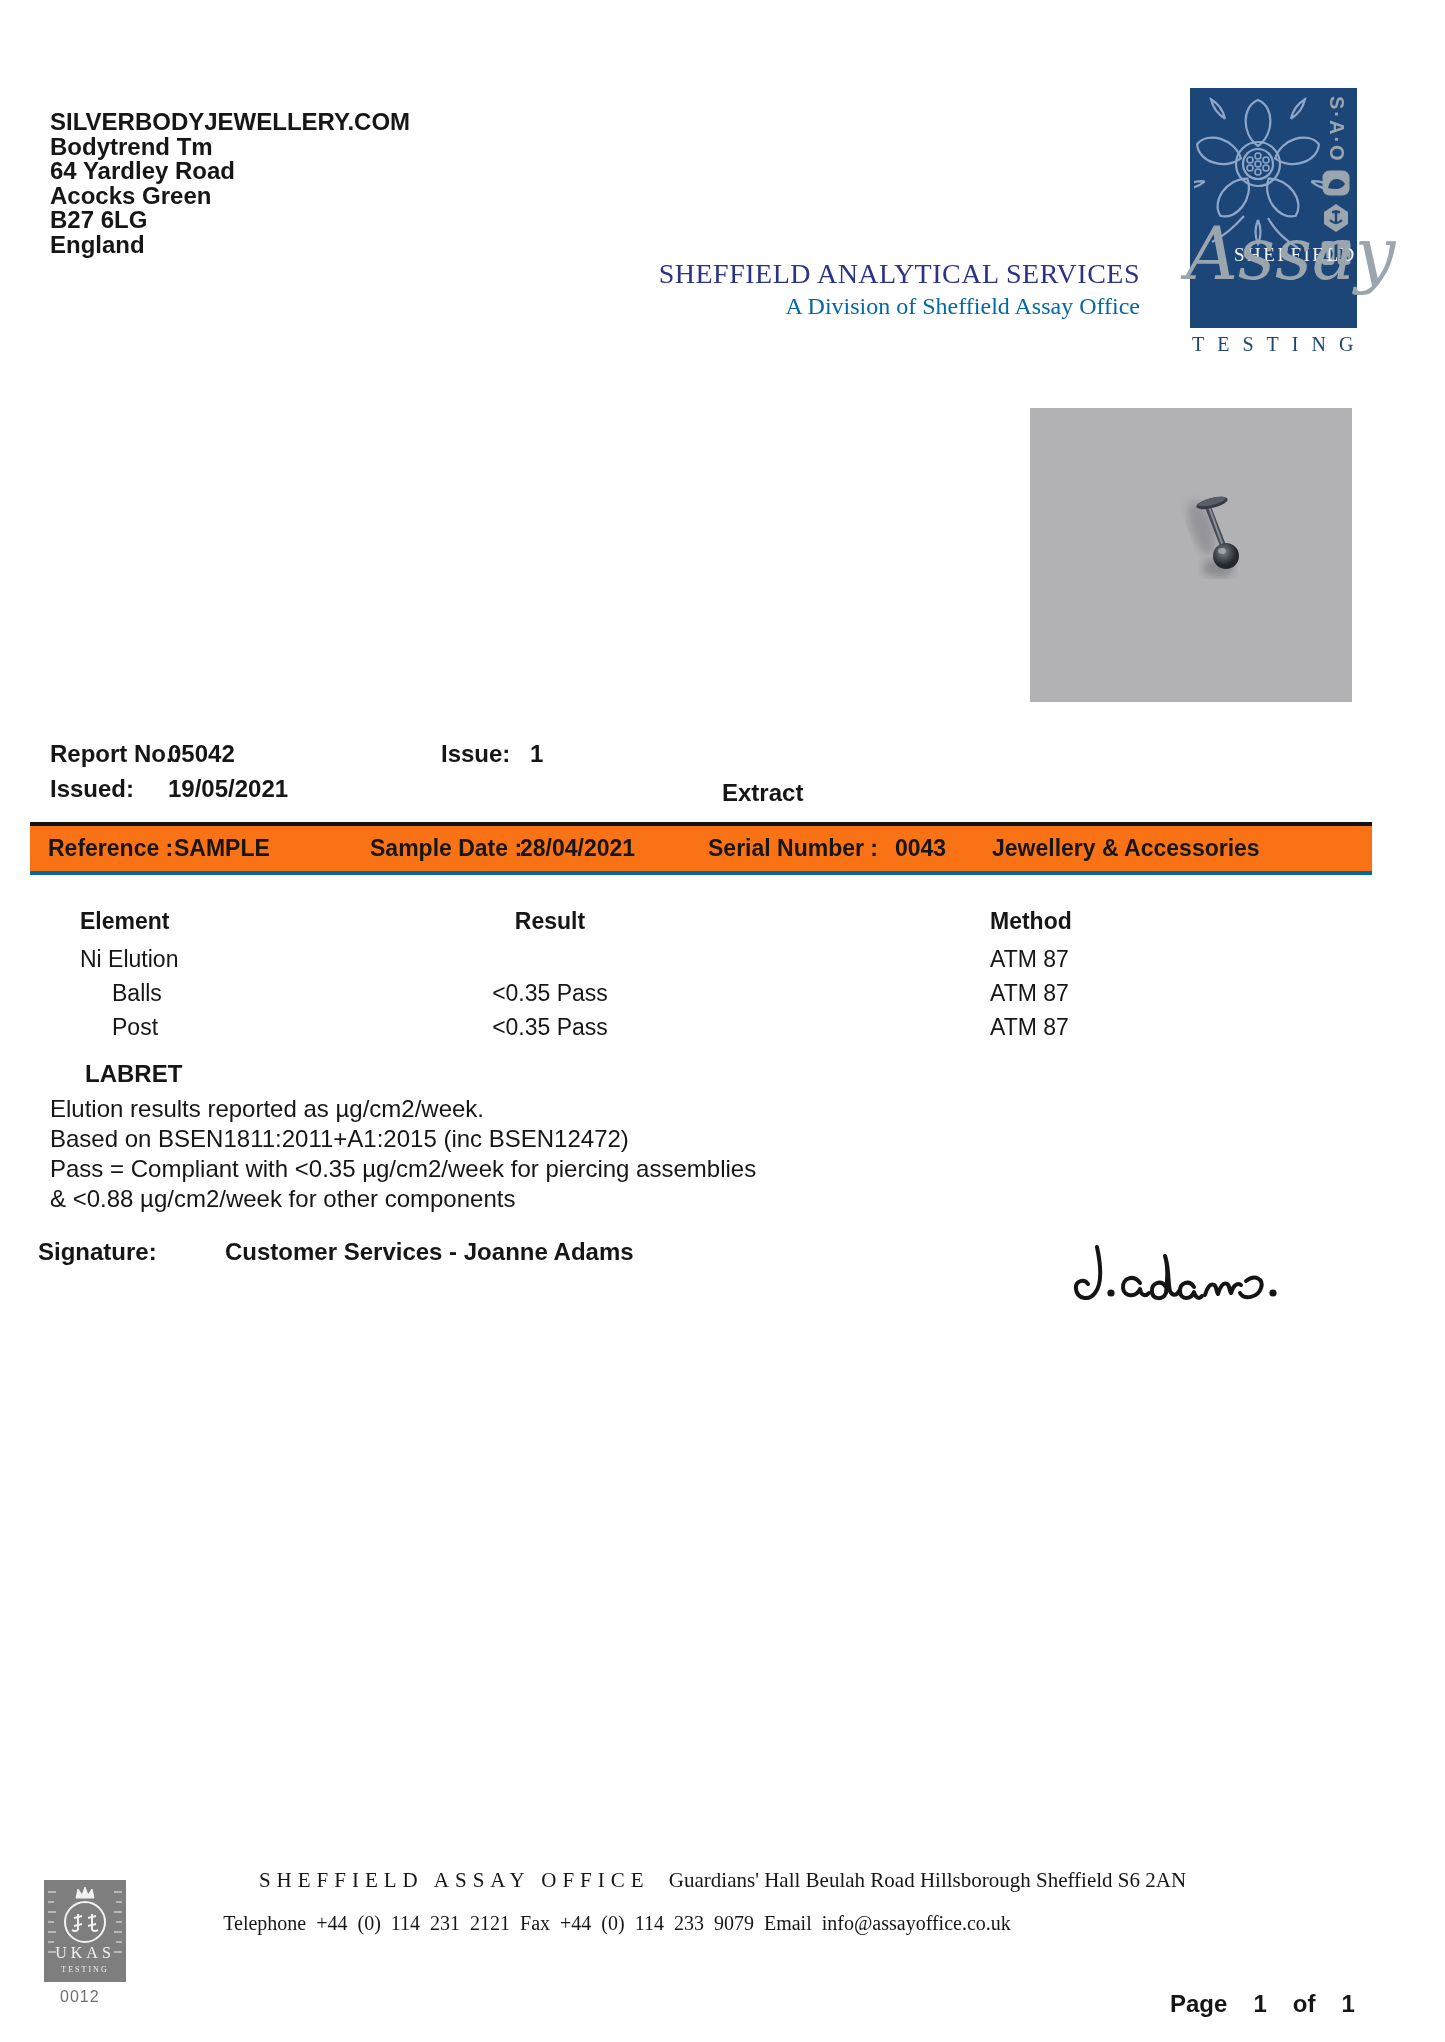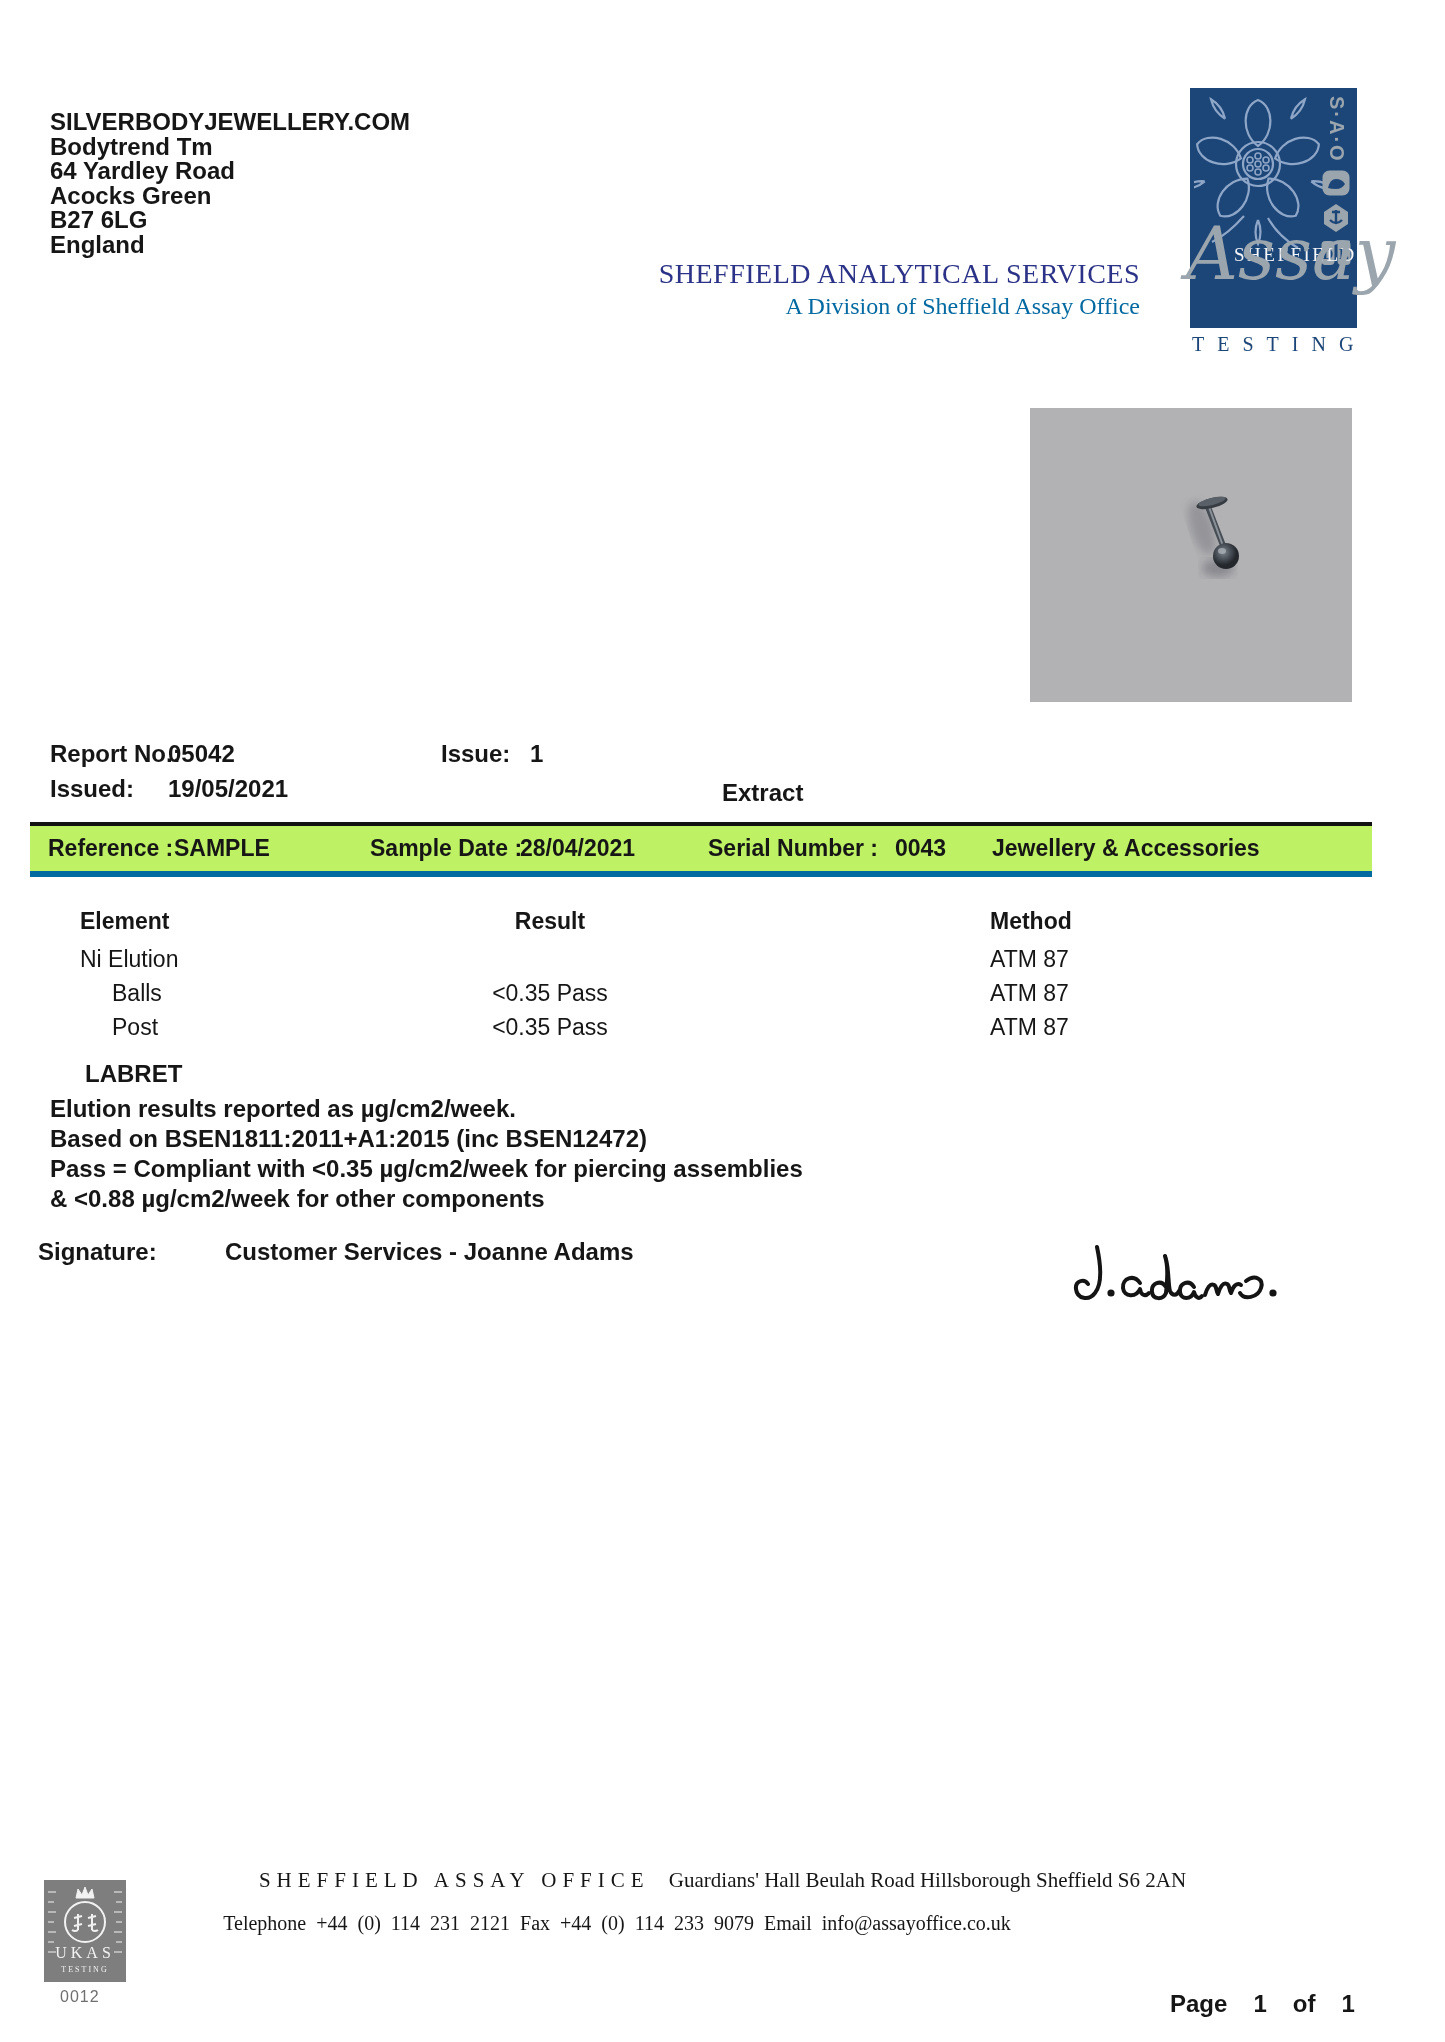--- a/index.html
+++ b/index.html
@@ -27,30 +27,30 @@
   .logo .sao{writing-mode:vertical-rl;text-orientation:mixed;color:#9aa5ae;
         font-weight:bold;font-size:20px;letter-spacing:2px;font-family:"Liberation Sans",sans-serif;}
 
   
   .photo{left:1030px;top:408px;width:322px;height:294px;background:#b2b2b4;}
 
   
   .lab{font-weight:bold;font-size:24px;}
 
   
-  .refbar{left:30px;top:822px;width:1342px;height:45px;background:#bef264;
-          border-top:4px solid #121212;border-bottom:6px solid #0369a1;}
+  .refbar{left:30px;top:822px;width:1342px;height:45px;background:#f97316;
+          border-top:4px solid #121212;border-bottom:4px solid #0369a1;}
   .refbar span{position:absolute;top:9px;font-weight:bold;font-size:23px;white-space:nowrap;}
 
   
   .cell{position:absolute;font-size:23px;white-space:nowrap;}
   .hdr{font-weight:bold;}
 
   
-  .notes{left:50px;top:1094px;font-weight:bold;font-size:24px;line-height:30px;}
+  .notes{left:50px;top:1094px;font-weight:normal;font-size:24px;line-height:30px;}
 
   
   .foot1{left:0;top:1868px;width:1445px;text-align:center;
          font-family:"Liberation Serif",serif;font-size:21px;white-space:nowrap;}
   .foot1 .officename{letter-spacing:6px;margin-right:14px;margin-top:6px;}
   .foot2{left:0;top:1912px;width:1234px;text-align:center;
          font-family:"Liberation Serif",serif;font-size:20px;word-spacing:5px;}
   .foot3{left:0;top:1948px;width:1445px;text-align:center;
          font-weight:bold;font-size:21px;}
   .pageno{left:1170px;top:1990px;font-weight:bold;font-size:24px;display:flex;gap:26px;}

